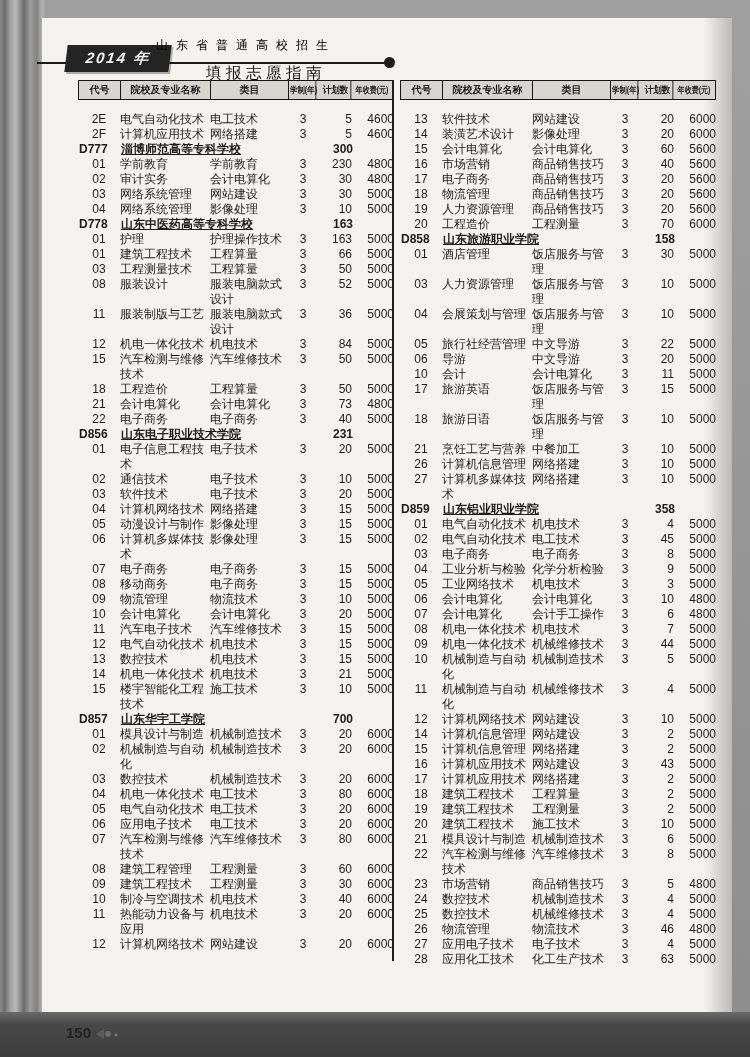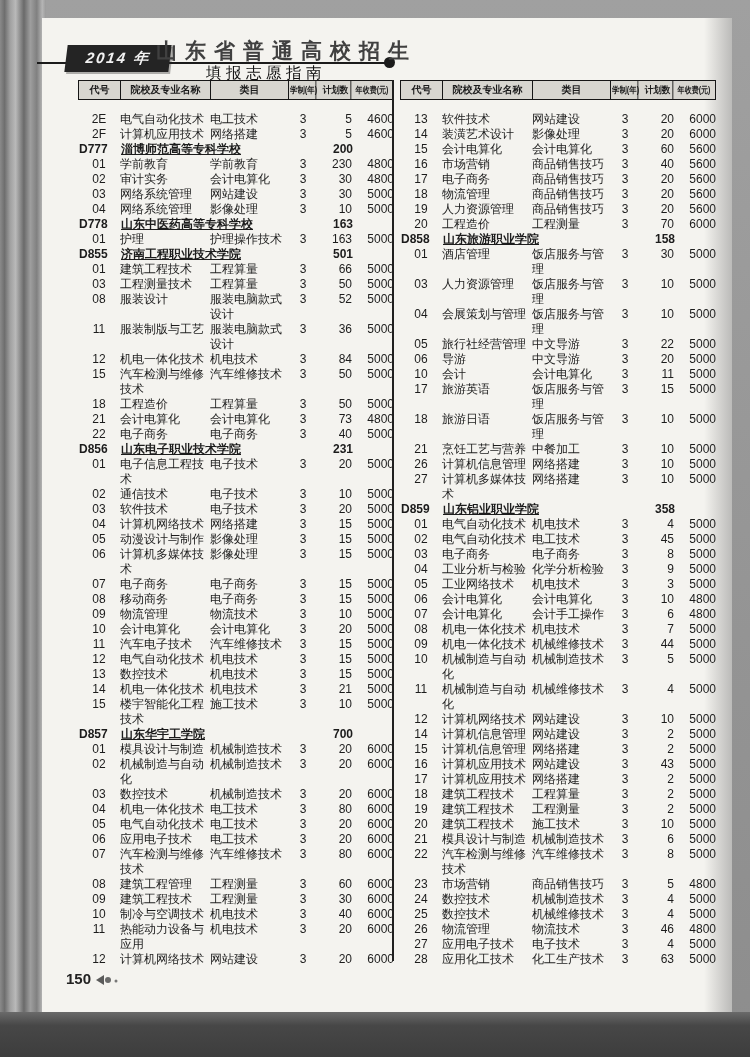--- a/index.html
+++ b/index.html
@@ -17,21 +17,21 @@
   .paper::after{content:'';position:absolute;right:0;top:0;bottom:0;width:28px;
     background:linear-gradient(90deg,rgba(148,148,148,0) 0%,rgba(140,140,140,.55) 100%);}
 
   
   .title-underline{position:absolute;left:37px;top:62px;width:356px;height:2.4px;background:#1b1b1b;}
   .title-dot{position:absolute;left:384px;top:57px;width:11px;height:11px;border-radius:50%;background:#1b1b1b;}
   .year-box{position:absolute;left:66px;top:45px;width:104px;height:27px;background:#242424;
     transform:skewX(-7deg);box-shadow:2px 2px 0 rgba(40,40,40,.35);
     color:#f2f2f2;font-size:15px;font-weight:bold;font-style:italic;letter-spacing:2px;
     display:flex;align-items:center;justify-content:center;}
-  .main-title{position:absolute;left:156px;top:37px;font-size:21px;font-weight:bold;color:#404040;
+  .main-title{position:absolute;left:156px;top:37px;font-size:12px;font-weight:normal;color:#000000;
     letter-spacing:8px;white-space:nowrap;}
   .sub-title{position:absolute;left:162px;top:63px;font-size:15.5px;font-weight:normal;color:#111;
     letter-spacing:4.5px;white-space:nowrap;margin-left:44px;}
 
   
   .tbl{position:absolute;top:80px;width:316px;color:#1c1c1c;}
   .tbl-left{left:78px;}
   .tbl-right{left:400px;}
   .divider{position:absolute;left:392px;top:80px;width:2px;height:881px;background:#1f1f1f;}
   .hdr{display:flex;height:20px;border:1.6px solid #161616;background:#d8d6d0;box-sizing:border-box;}
@@ -48,21 +48,21 @@
   .c-name{width:90px;flex:none;}
   .c-cat{width:78px;flex:none;}
   .c-yr{width:30px;text-align:center;flex:none;}
   .c-plan{width:34px;text-align:right;flex:none;}
   .c-fee{width:42px;text-align:right;flex:none;}
   .row.school{font-weight:bold;align-items:flex-end;}
   .row.school .c-code{text-align:left;padding-left:1px;}
   .row.school .c-name{width:168px;text-decoration:underline;}
 
   
-  .page-num{position:absolute;left:66px;top:970px;font-size:15px;font-weight:600;color:#222;
+  .page-num{position:absolute;left:66px;top:1024px;font-size:15px;font-weight:600;color:#222;
     display:flex;align-items:center;gap:4px;}
   .pg-orn{display:inline-block;margin-top:2px;}
 </style>
 </head>
 <body>
 
 <div class="scan-bg"></div>
 <div class="binding"></div>
 <div class="paper"></div>
 <div class="bottom-band"></div>
@@ -98,21 +98,21 @@
         <span class="c-name">计算机应用技术</span>
         <span class="c-cat">网络搭建</span>
         <span class="c-yr">3</span>
         <span class="c-plan">5</span>
         <span class="c-fee">4600</span>
       </div>
       <div class="row school">
         <span class="c-code">D777</span>
         <span class="c-name">淄博师范高等专科学校</span>
         <span class="c-yr"></span>
-        <span class="c-plan">200</span>
+        <span class="c-plan">300</span>
         <span class="c-fee"></span>
       </div>
       <div class="row">
         <span class="c-code">01</span>
         <span class="c-name">学前教育</span>
         <span class="c-cat">学前教育</span>
         <span class="c-yr">3</span>
         <span class="c-plan">230</span>
         <span class="c-fee">4800</span>
       </div>
@@ -147,27 +147,20 @@
         <span class="c-plan">163</span>
         <span class="c-fee"></span>
       </div>
       <div class="row">
         <span class="c-code">01</span>
         <span class="c-name">护理</span>
         <span class="c-cat">护理操作技术</span>
         <span class="c-yr">3</span>
         <span class="c-plan">163</span>
         <span class="c-fee">5000</span>
-      </div>
-      <div class="row school">
-        <span class="c-code">D855</span>
-        <span class="c-name">济南工程职业技术学院</span>
-        <span class="c-yr"></span>
-        <span class="c-plan">501</span>
-        <span class="c-fee"></span>
       </div>
       <div class="row">
         <span class="c-code">01</span>
         <span class="c-name">建筑工程技术</span>
         <span class="c-cat">工程算量</span>
         <span class="c-yr">3</span>
         <span class="c-plan">66</span>
         <span class="c-fee">5000</span>
       </div>
       <div class="row">

